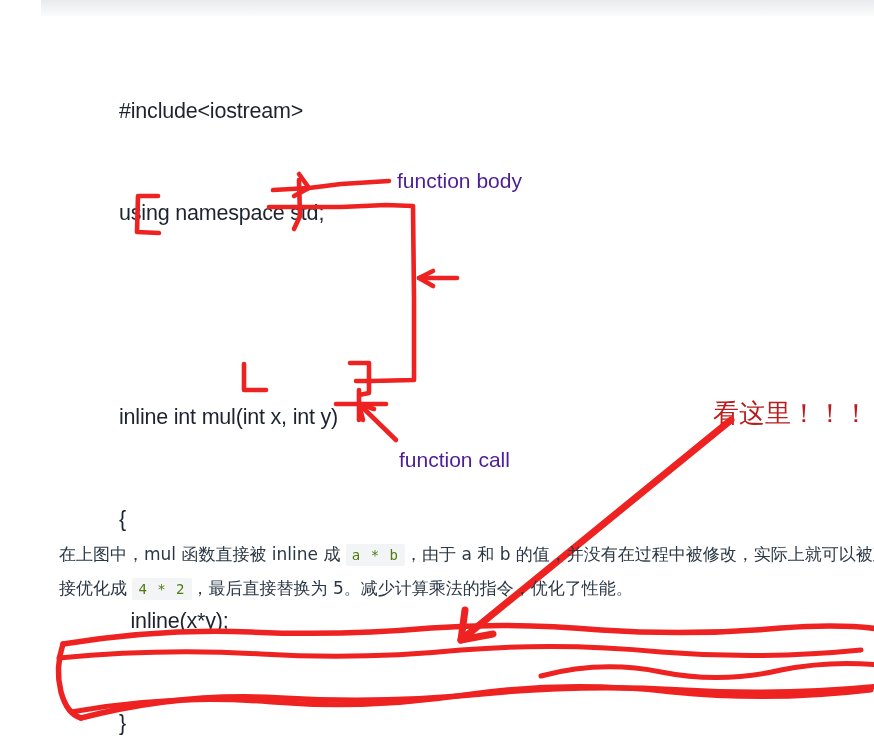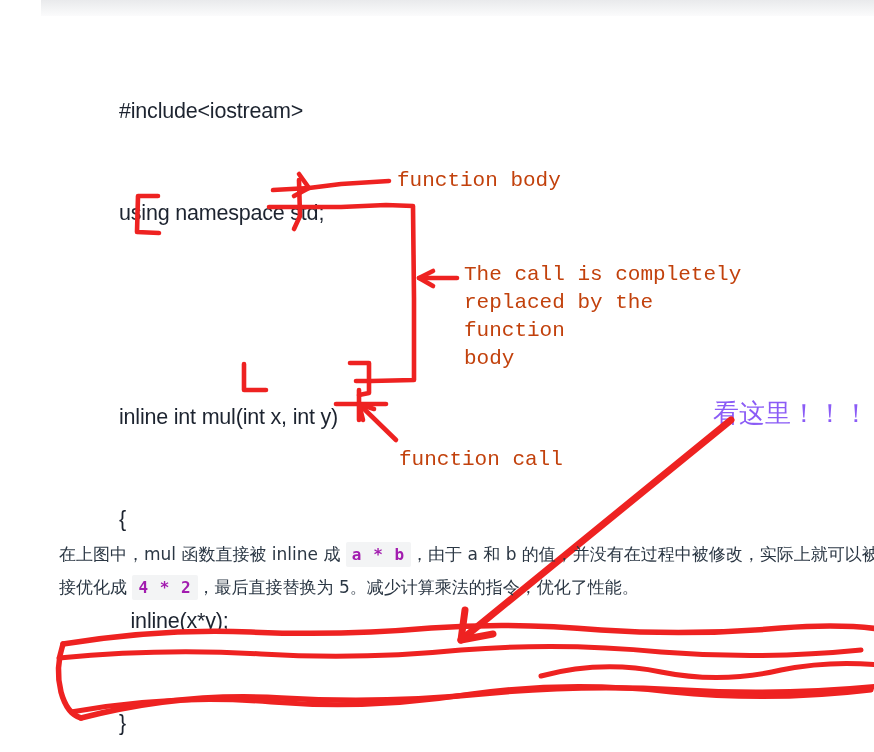--- a/index.html
+++ b/index.html
@@ -54,35 +54,35 @@
     line-height: 34px;
     white-space: pre;
     letter-spacing: -0.2px;
   }
   #code-area .ln { display: block; height: 34px; }
   #code-area .blank { display: block; height: 34px; }
 
   
   .anno-green {
     position: absolute;
-    color: #c2410c;
+    color: #4c1d95;
     font-size: 21px;
     line-height: 28px;
-    font-family: Liberation Mono, monospace;
+    font-family: Liberation Sans, sans-serif;
     white-space: pre-line;
   }
   #anno-function-body { left: 356px; top: 167px; }
   #anno-call-replaced { left: 423px; top: 261px; width: 290px; }
   #anno-function-call { left: 358px; top: 446px; }
 
   
   #anno-look-here {
     position: absolute;
     left: 672px; top: 397px;
-    color: #8b5cf6;
+    color: #b91c1c;
     font-size: 26px;
     line-height: 32px;
     font-family: "DejaVu Sans", "Liberation Sans", sans-serif;
     font-weight: 500;
     white-space: nowrap;
   }
 
   
   .para {
     position: absolute;
@@ -91,26 +91,25 @@
     color: #2b3744;
     font-size: 17px;
     line-height: 33px;
     font-family: "DejaVu Sans", "Liberation Sans", sans-serif;
   }
   #para-1 { top: 538px; }
   #para-2 { top: 630px; }
   .para code {
     font-family: "DejaVu Sans Mono", "Liberation Mono", monospace;
     background: #f3f4f5;
-    color: #a21caf;
-    font-size: 16px;
+    color: #4d7c0f;
+    font-size: 14px;
     padding: 3px 6px;
     border-radius: 2px;
     letter-spacing: 1px;
-    font-weight: bold;
   }
 
   
   #ink {
     position: absolute;
     left: 0; top: 0;
     width: 874px; height: 752px;
     pointer-events: none;
   }
 </style>
@@ -138,23 +137,20 @@
     
     
     
     
     
     
   </div>
 
   <div class="anno-green" id="anno-function-body">function body</div>
 
-  <div class="anno-green" id="anno-call-replaced">The call is completely
-replaced by the function
-body</div>
 
   <div class="anno-green" id="anno-function-call">function call</div>
 
   <div id="anno-look-here">看这里！！！</div>
 
   <svg id="ink" viewBox="0 0 874 752">
     <g fill="none" stroke="#ee2221" stroke-width="4.6" stroke-linecap="round" stroke-linejoin="round">
 
       <path d="M117 196 L97 196 L96 232 L118 233"></path>
 

